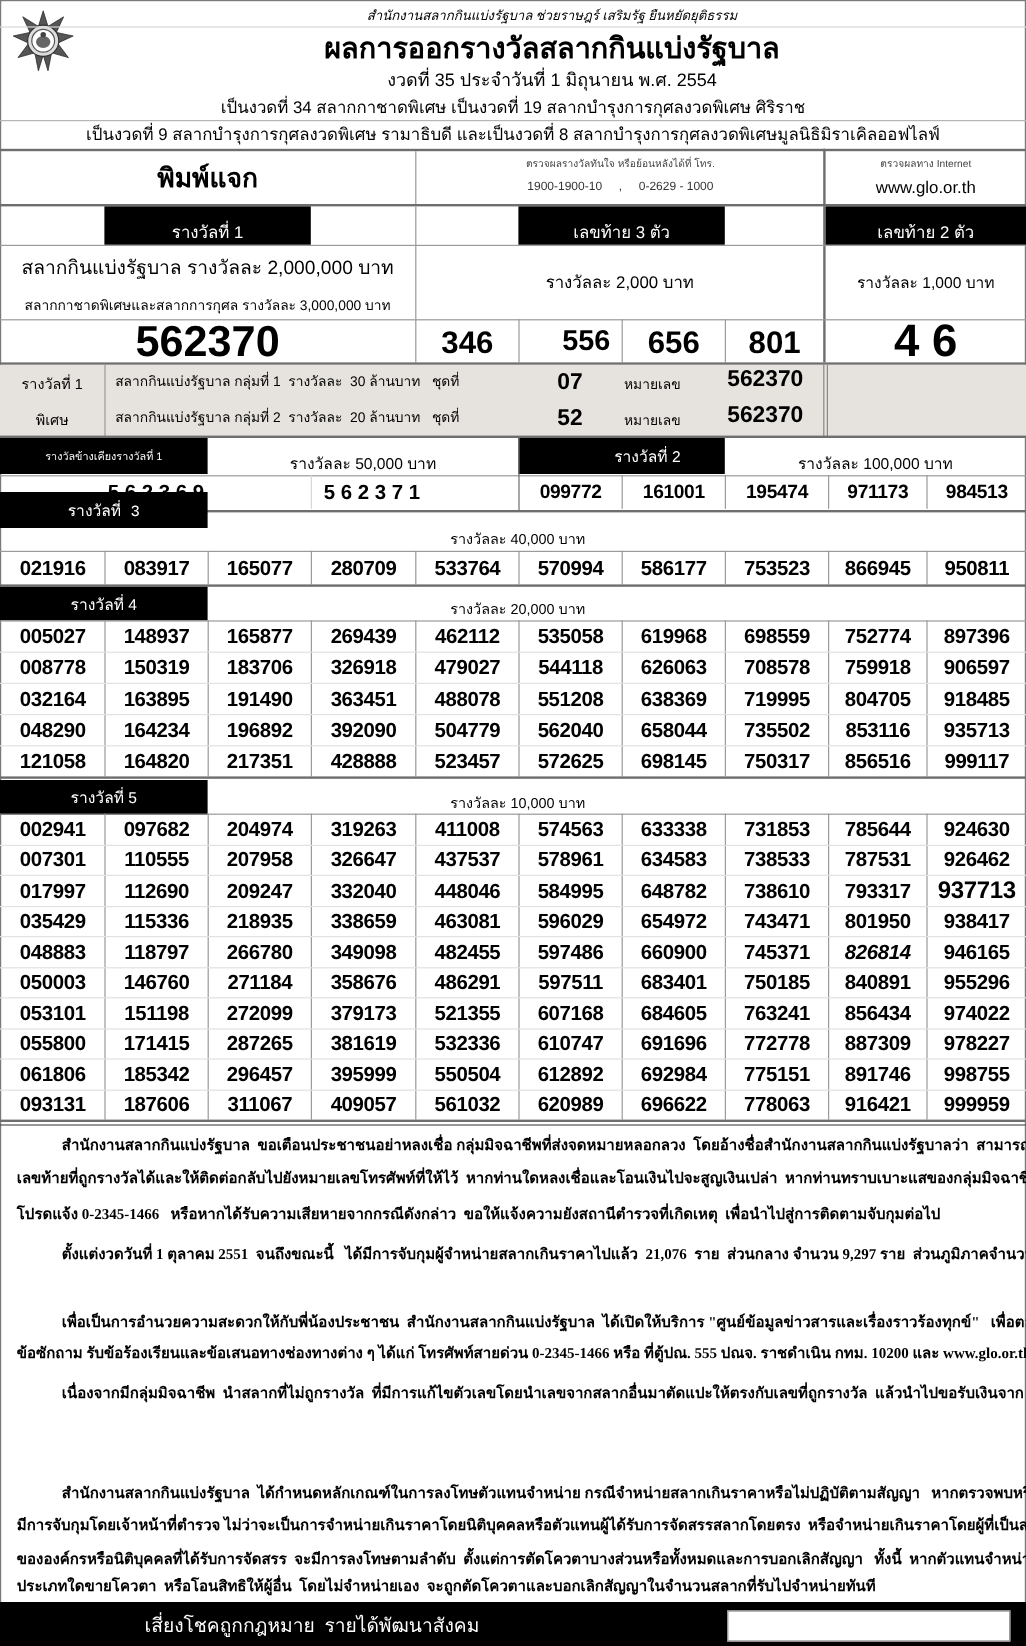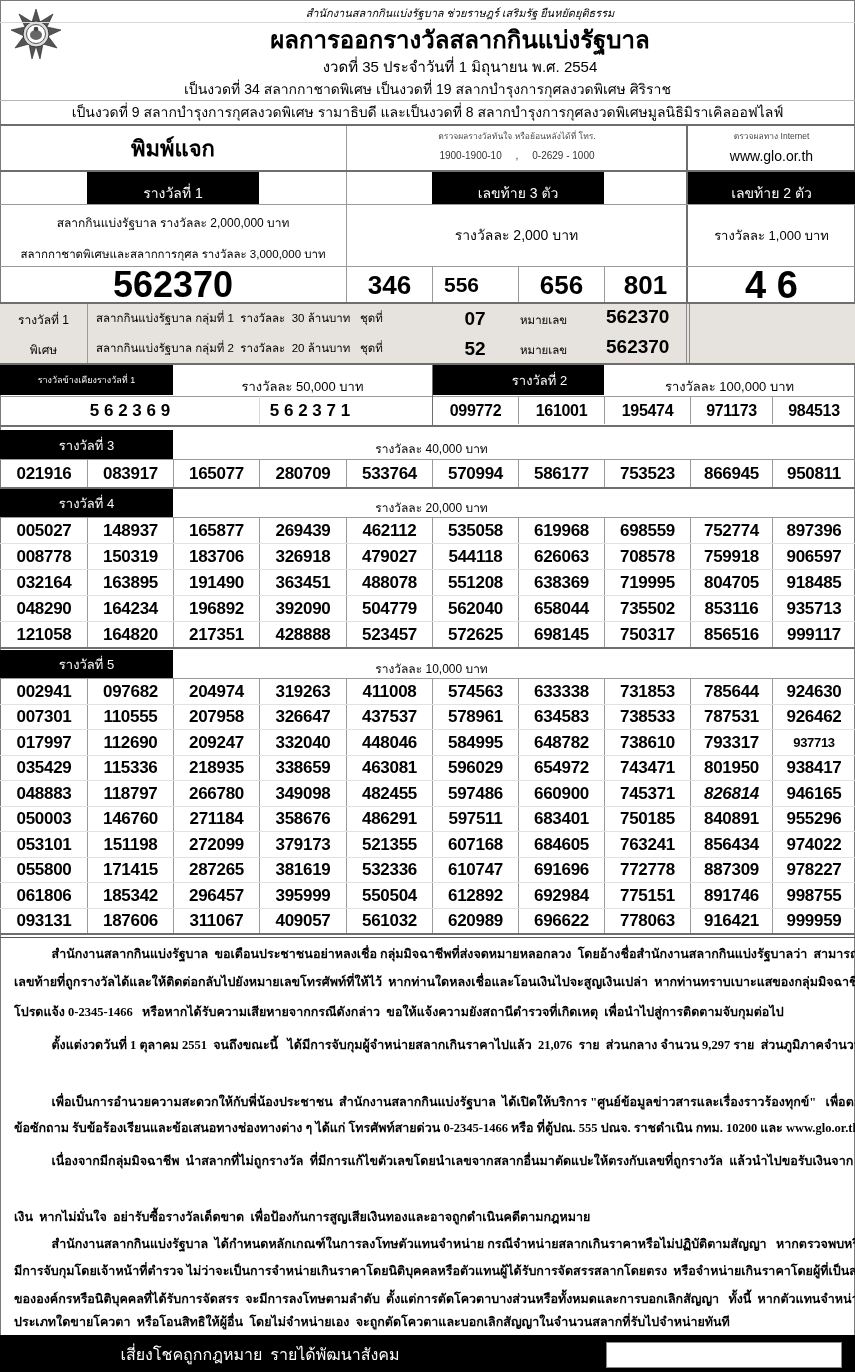--- a/index.html
+++ b/index.html
@@ -68,30 +68,30 @@
 <div class="vline" style="left:346px;top:172px;height:130px;"></div>
 <div class="abs blk center" style="left:432px;top:172px;width:172px;height:32px;font-size:14px;padding-top:10px;">
   <span>เลขท้าย 3 ตัว</span>
 </div>
 <div class="abs" style="left:686px;top:172px;width:2px;height:130px;background:#6e6e6e;"></div>
 <div class="abs blk center" style="left:688px;top:172px;width:167px;height:32px;font-size:14px;padding-top:10px;">
   <span>เลขท้าย 2  ตัว</span>
 </div>
 <div class="hline" style="left:0;top:204px;width:855px;"></div>
 
-<div class="abs center" style="left:0;top:210px;width:346px;height:24px;font-size:12px;">สลากกินแบ่งรัฐบาล  รางวัลละ  2,000,000 บาท</div>
+<div class="abs center" style="left:0;top:210px;width:346px;height:24px;font-size:16px;">สลากกินแบ่งรัฐบาล  รางวัลละ  2,000,000 บาท</div>
 <div class="abs center" style="left:0;top:242px;width:346px;height:24px;font-size:11.5px;white-space:nowrap;">สลากกาชาดพิเศษและสลากการกุศล รางวัลละ 3,000,000 บาท</div>
 <div class="abs center" style="left:347px;top:222px;width:339px;height:26px;font-size:14px;">รางวัลละ 2,000 บาท</div>
 <div class="abs center" style="left:688px;top:222px;width:167px;height:26px;font-size:13px;">รางวัลละ 1,000 บาท</div>
 
 <div class="hline" style="left:0;top:266px;width:855px;"></div>
 <div class="abs center num" style="left:0;top:267px;width:346px;height:36px;font-size:36px;">562370</div>
 <div class="abs center num" style="left:347px;top:267px;width:85px;height:36px;font-size:26px;">346</div>
 <div class="vline" style="left:432px;top:266px;height:36px;"></div>
-<div class="abs center num" style="left:419px;top:267px;width:85px;height:36px;font-size:21px;">556</div>
+<div class="abs center num" style="left:446px;top:267px;width:85px;height:36px;font-size:24px;">556</div>
 <div class="vline" style="left:518px;top:266px;height:36px;"></div>
 <div class="abs center num" style="left:519px;top:267px;width:85px;height:36px;font-size:26px;">656</div>
 <div class="vline" style="left:604px;top:266px;height:36px;"></div>
 <div class="abs center num" style="left:605px;top:267px;width:81px;height:36px;font-size:26px;">801</div>
 <div class="abs center num" style="left:688px;top:267px;width:167px;height:36px;font-size:38px;white-space:pre;">4 6</div>
 
 <div class="hline2" style="left:0;top:302px;width:855px;"></div>
 <div class="abs gray" style="left:0;top:304px;width:686px;height:60px;"></div>
 <div class="abs gray" style="left:690px;top:304px;width:165px;height:60px;"></div>
 <div class="abs" style="left:686px;top:304px;width:4px;height:60px;border-left:1px solid #888;border-right:1px solid #888;background:#e6e2dd;"></div>
@@ -129,21 +129,21 @@
 <div class="vline" style="left:518px;top:396px;height:28px;"></div>
 <div class="abs center grid-num" style="left:519px;top:397px;width:85px;height:28px;font-size:16px;">161001</div>
 <div class="vline" style="left:604px;top:396px;height:28px;"></div>
 <div class="abs center grid-num" style="left:605px;top:397px;width:85px;height:28px;font-size:16px;">195474</div>
 <div class="vline" style="left:690px;top:396px;height:28px;"></div>
 <div class="abs center grid-num" style="left:691px;top:397px;width:81px;height:28px;font-size:16px;">971173</div>
 <div class="vline" style="left:772px;top:396px;height:28px;"></div>
 <div class="abs center grid-num" style="left:773px;top:397px;width:82px;height:28px;font-size:16px;">984513</div>
 
 <div class="hline2" style="left:0;top:425px;width:855px;"></div>
-<div class="abs blk center" style="left:0;top:430px;width:173px;height:30px;font-size:13px;">
+<div class="abs blk center" style="left:0;top:410px;width:173px;height:30px;font-size:13px;font-family:Liberation Mono, monospace;">
   <span>รางวัลที่  3</span>
 </div>
 <div class="abs center" style="left:259px;top:437px;width:345px;height:22px;font-size:12px;">รางวัลละ  40,000 บาท</div>
 <div class="hline" style="left:0;top:459px;width:855px;"></div>
 <div id="third-row">
     <div class="vline" style="left: 87px; top: 459px; height: 28px;"></div>
     <div class="vline" style="left: 173px; top: 459px; height: 28px;"></div>
     <div class="vline" style="left: 259px; top: 459px; height: 28px;"></div>
     <div class="vline" style="left: 346px; top: 459px; height: 28px;"></div>
     <div class="vline" style="left: 432px; top: 459px; height: 28px;"></div>
@@ -275,21 +275,21 @@
     <div class="hline" style="left: 0px; top: 729px; width: 855px; background: rgb(226, 226, 226);"></div>
     <div class="abs center grid-num" style="left: 1px; top: 730px; width: 86px; height: 25px; font-size: 17px;">017997</div>
     <div class="abs center grid-num" style="left: 88px; top: 730px; width: 85px; height: 25px; font-size: 17px;">112690</div>
     <div class="abs center grid-num" style="left: 174px; top: 730px; width: 85px; height: 25px; font-size: 17px;">209247</div>
     <div class="abs center grid-num" style="left: 260px; top: 730px; width: 86px; height: 25px; font-size: 17px;">332040</div>
     <div class="abs center grid-num" style="left: 347px; top: 730px; width: 85px; height: 25px; font-size: 17px;">448046</div>
     <div class="abs center grid-num" style="left: 433px; top: 730px; width: 85px; height: 25px; font-size: 17px;">584995</div>
     <div class="abs center grid-num" style="left: 519px; top: 730px; width: 85px; height: 25px; font-size: 17px;">648782</div>
     <div class="abs center grid-num" style="left: 605px; top: 730px; width: 85px; height: 25px; font-size: 17px;">738610</div>
     <div class="abs center grid-num" style="left: 691px; top: 730px; width: 81px; height: 25px; font-size: 17px;">793317</div>
-    <div class="abs center grid-num" style="left: 773px; top: 730px; width: 82px; height: 25px; font-size: 13px; text-align: center;">937713</div>
+    <div class="abs center grid-num" style="left: 773px; top: 730px; width: 82px; height: 25px; font-size: 20px; text-align: center;">937713</div>
     <div class="hline" style="left: 0px; top: 754.5px; width: 855px; background: rgb(226, 226, 226);"></div>
     <div class="abs center grid-num" style="left: 1px; top: 755.5px; width: 86px; height: 25px; font-size: 17px;">035429</div>
     <div class="abs center grid-num" style="left: 88px; top: 755.5px; width: 85px; height: 25px; font-size: 17px;">115336</div>
     <div class="abs center grid-num" style="left: 174px; top: 755.5px; width: 85px; height: 25px; font-size: 17px;">218935</div>
     <div class="abs center grid-num" style="left: 260px; top: 755.5px; width: 86px; height: 25px; font-size: 17px;">338659</div>
     <div class="abs center grid-num" style="left: 347px; top: 755.5px; width: 85px; height: 25px; font-size: 17px;">463081</div>
     <div class="abs center grid-num" style="left: 433px; top: 755.5px; width: 85px; height: 25px; font-size: 17px;">596029</div>
     <div class="abs center grid-num" style="left: 519px; top: 755.5px; width: 85px; height: 25px; font-size: 17px;">654972</div>
     <div class="abs center grid-num" style="left: 605px; top: 755.5px; width: 85px; height: 25px; font-size: 17px;">743471</div>
     <div class="abs center grid-num" style="left: 691px; top: 755.5px; width: 81px; height: 25px; font-size: 17px;">801950</div>
@@ -365,21 +365,20 @@
 <div class="hline2" style="left:0;top:933px;width:855px;"></div>
 <div class="hline" style="left:0;top:937px;width:855px;background:#555;"></div>
 <div class="notice" id="notice-block" style="top:940px;height:395px;">
     <p style="top: 0px; white-space: pre; padding-left: 14px;">            สำนักงานสลากกินแบ่งรัฐบาล  ขอเตือนประชาชนอย่าหลงเชื่อ กลุ่มมิจฉาชีพที่ส่งจดหมายหลอกลวง  โดยอ้างชื่อสำนักงานสลากกินแบ่งรัฐบาลว่า  สามารถให้</p>
     <p style="top: 28px; white-space: pre; padding-left: 14px;">เลขท้ายที่ถูกรางวัลได้และให้ติดต่อกลับไปยังหมายเลขโทรศัพท์ที่ให้ไว้  หากท่านใดหลงเชื่อและโอนเงินไปจะสูญเงินเปล่า  หากท่านทราบเบาะแสของกลุ่มมิจฉาชีพ</p>
     <p style="top: 58px; white-space: pre; padding-left: 14px;">โปรดแจ้ง 0-2345-1466   หรือหากได้รับความเสียหายจากกรณีดังกล่าว  ขอให้แจ้งความยังสถานีตำรวจที่เกิดเหตุ  เพื่อนำไปสู่การติดตามจับกุมต่อไป</p>
     <p style="top: 91px; white-space: pre; padding-left: 14px;">            ตั้งแต่งวดวันที่ 1 ตุลาคม 2551  จนถึงขณะนี้   ได้มีการจับกุมผู้จำหน่ายสลากเกินราคาไปแล้ว  21,076  ราย  ส่วนกลาง จำนวน 9,297 ราย  ส่วนภูมิภาคจำนวน</p>
     <p style="top: 148px; white-space: pre; padding-left: 14px;">            เพื่อเป็นการอำนวยความสะดวกให้กับพี่น้องประชาชน  สำนักงานสลากกินแบ่งรัฐบาล  ได้เปิดให้บริการ "ศูนย์ข้อมูลข่าวสารและเรื่องราวร้องทุกข์"   เพื่อตอบ</p>
     <p style="top: 174px; white-space: pre; padding-left: 14px;">ข้อซักถาม รับข้อร้องเรียนและข้อเสนอทางช่องทางต่าง ๆ ได้แก่ โทรศัพท์สายด่วน 0-2345-1466 หรือ ที่ตู้ปณ. 555 ปณจ. ราชดำเนิน กทม. 10200 และ www.glo.or.th</p>
     <p style="top: 207px; white-space: pre; padding-left: 14px;">            เนื่องจากมีกลุ่มมิจฉาชีพ  นำสลากที่ไม่ถูกรางวัล  ที่มีการแก้ไขตัวเลขโดยนำเลขจากสลากอื่นมาตัดแปะให้ตรงกับเลขที่ถูกรางวัล  แล้วนำไปขอรับเงินจาก</p>
-    <p style="top: 263px; white-space: pre; padding-left: 14px;">เงิน  หากไม่มั่นใจ  อย่ารับซื้อรางวัลเด็ดขาด  เพื่อป้องกันการสูญเสียเงินทองและอาจถูกดำเนินคดีตามกฎหมาย</p>
     <p style="top: 290px; white-space: pre; padding-left: 14px;">            สำนักงานสลากกินแบ่งรัฐบาล  ได้กำหนดหลักเกณฑ์ในการลงโทษตัวแทนจำหน่าย กรณีจำหน่ายสลากเกินราคาหรือไม่ปฏิบัติตามสัญญา   หากตรวจพบหรือ</p>
     <p style="top: 317px; white-space: pre; padding-left: 14px;">มีการจับกุมโดยเจ้าหน้าที่ตำรวจ ไม่ว่าจะเป็นการจำหน่ายเกินราคาโดยนิติบุคคลหรือตัวแทนผู้ได้รับการจัดสรรสลากโดยตรง  หรือจำหน่ายเกินราคาโดยผู้ที่เป็นสมาชิก</p>
     <p style="top: 345px; white-space: pre; padding-left: 14px;">ขององค์กรหรือนิติบุคคลที่ได้รับการจัดสรร  จะมีการลงโทษตามลำดับ  ตั้งแต่การตัดโควตาบางส่วนหรือทั้งหมดและการบอกเลิกสัญญา   ทั้งนี้  หากตัวแทนจำหน่าย</p>
     <p style="top: 368px; white-space: pre; padding-left: 14px;">ประเภทใดขายโควตา  หรือโอนสิทธิให้ผู้อื่น  โดยไม่จำหน่ายเอง  จะถูกตัดโควตาและบอกเลิกสัญญาในจำนวนสลากที่รับไปจำหน่ายทันที</p>
   </div>
 
 <div class="abs blk" style="left:0;top:1335px;width:855px;height:37px;"></div>
 <div class="abs center" style="left:80px;top:1340px;width:360px;height:28px;font-size:16px;color:#fff;font-family:'Liberation Serif', serif;white-space:pre;">เสี่ยงโชคถูกกฎหมาย  รายได้พัฒนาสังคม</div>
 <div class="abs" style="left:606px;top:1342px;width:236px;height:26px;background:#fff;border:1px solid #888;"></div>
 

